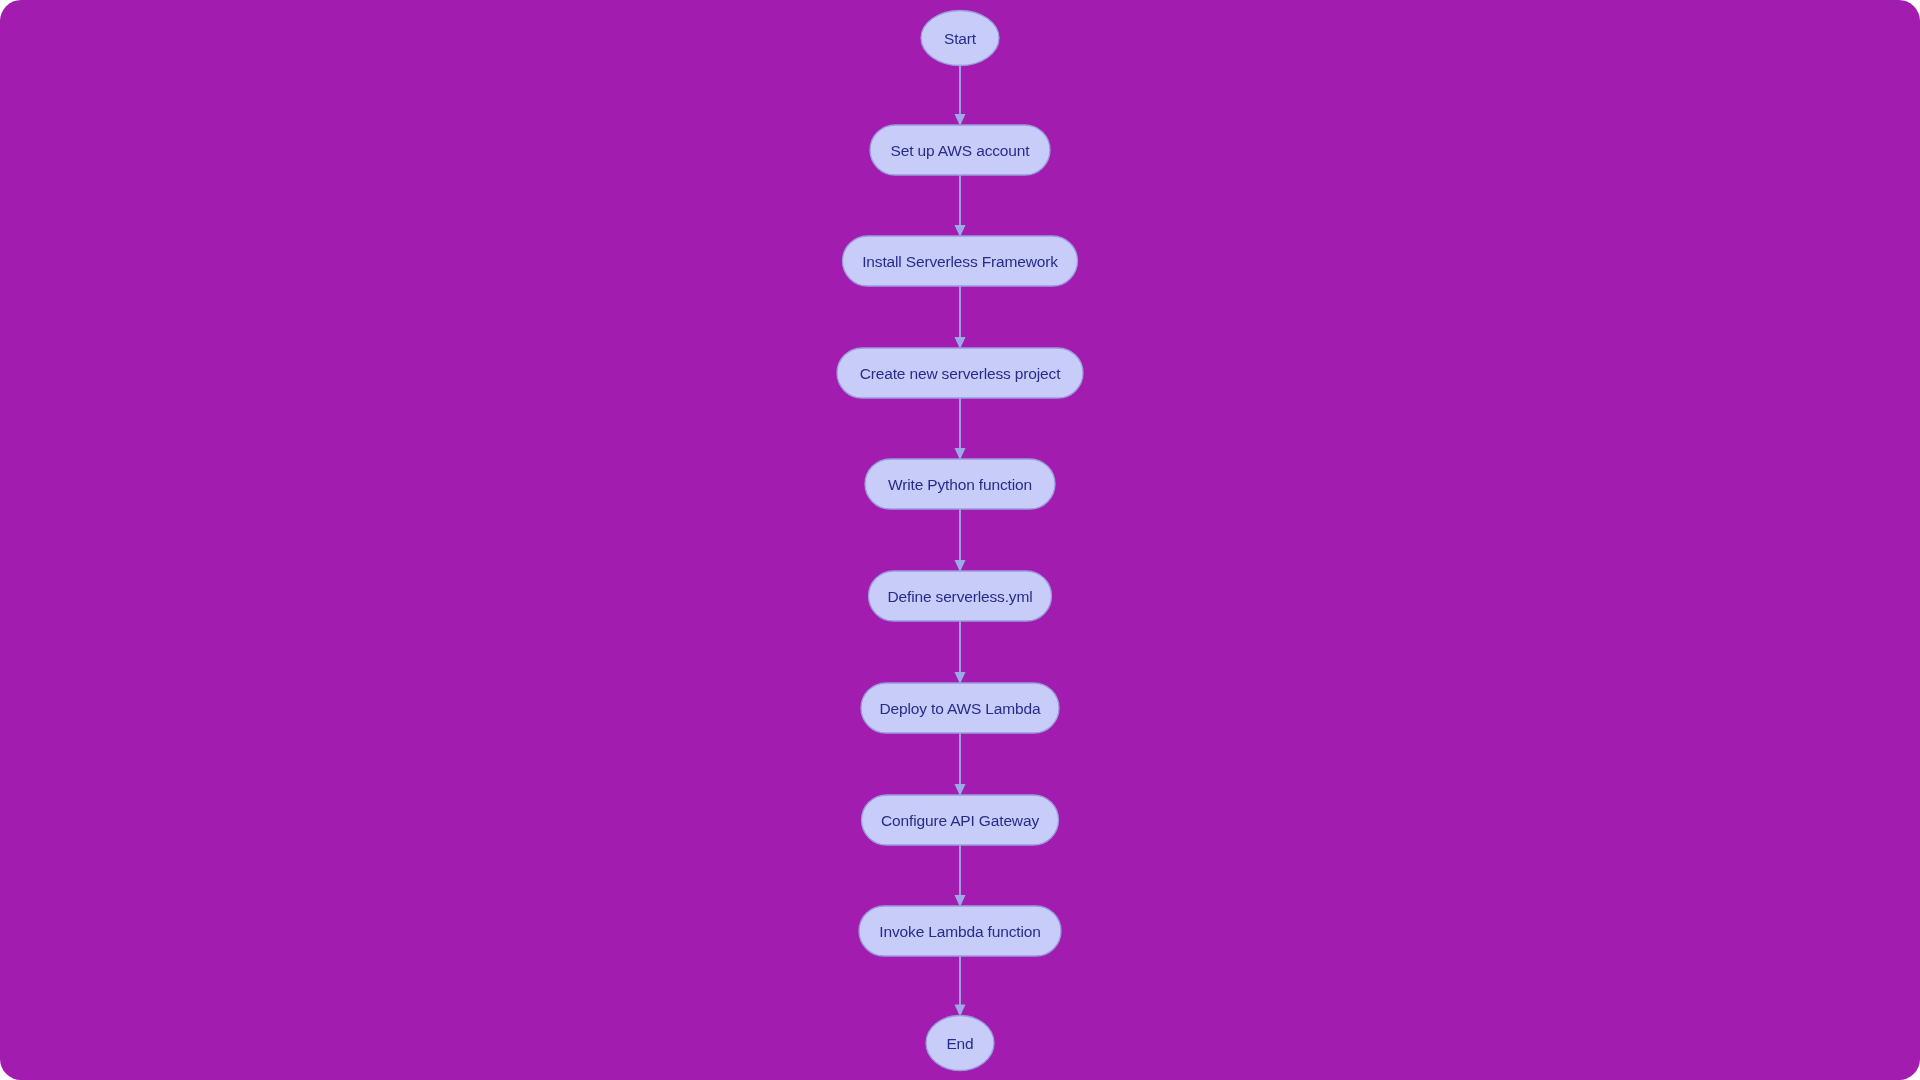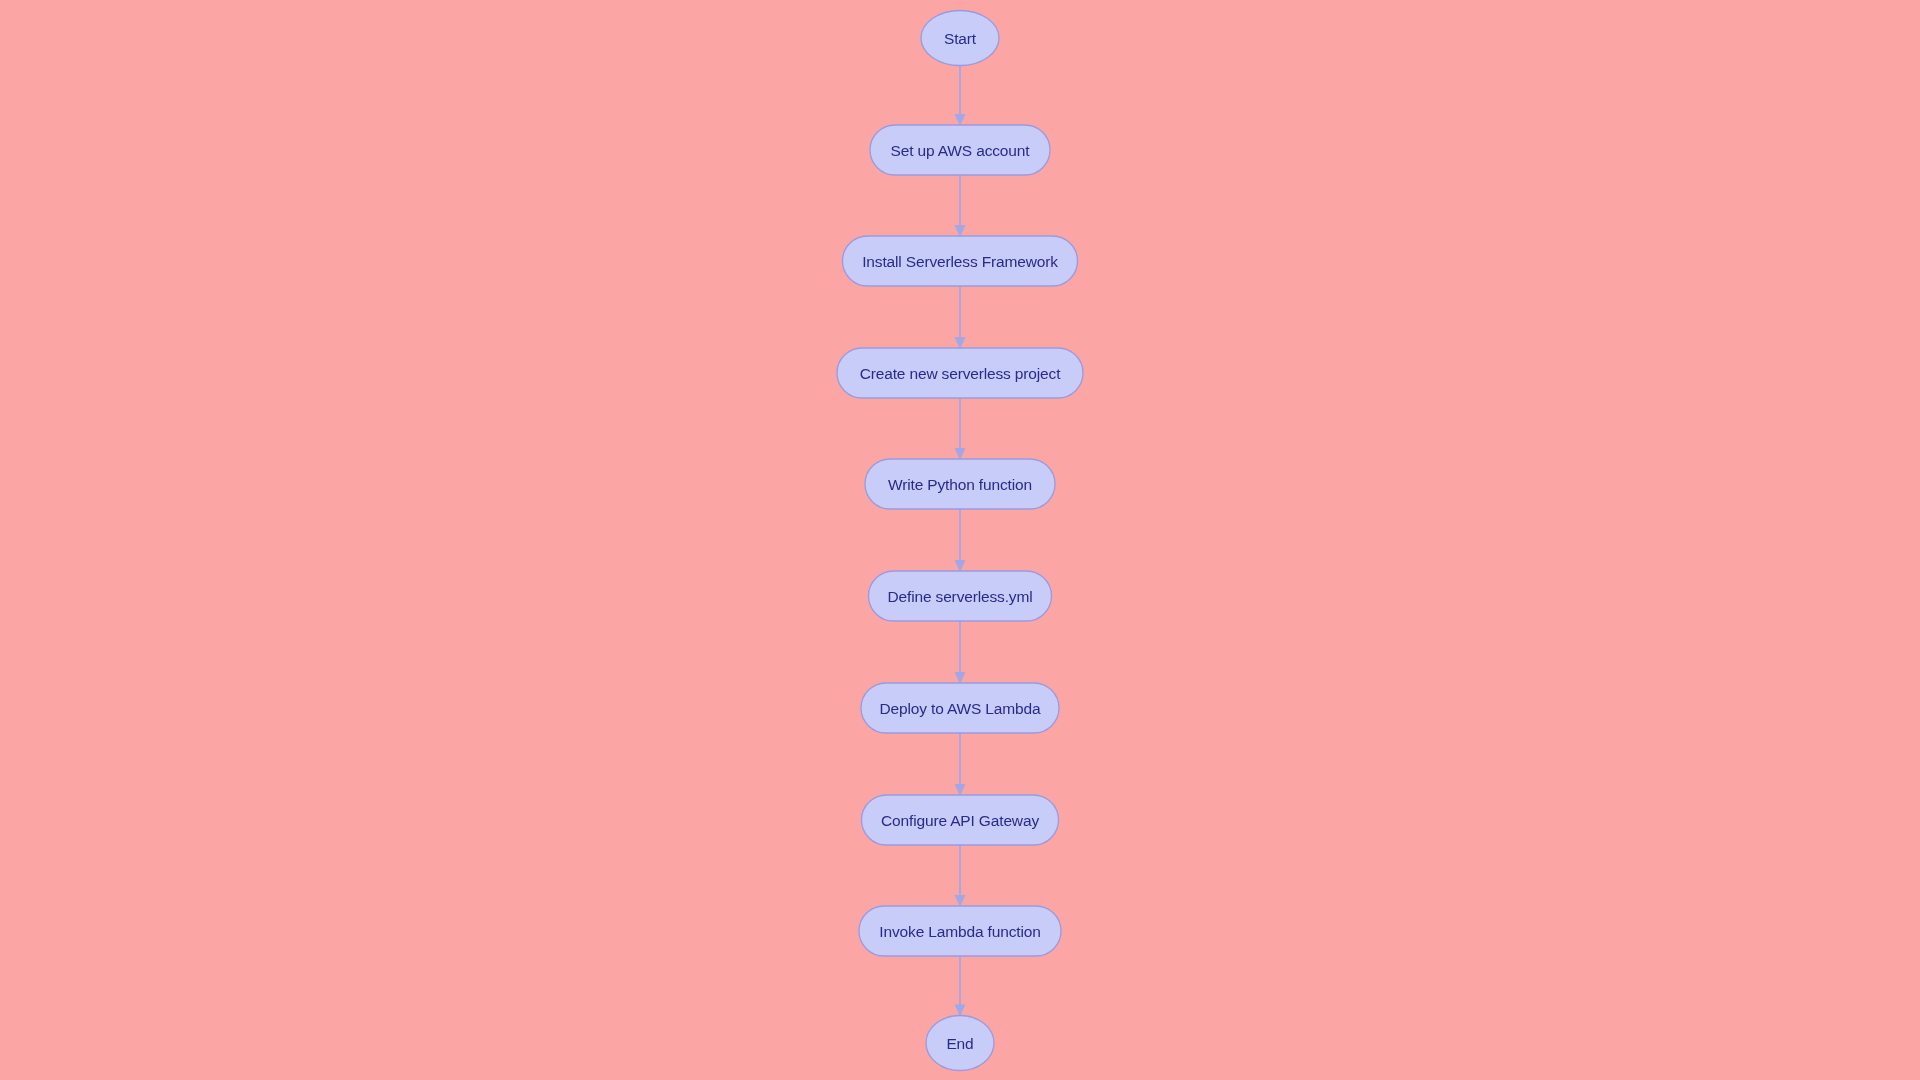--- a/index.html
+++ b/index.html
@@ -41,21 +41,21 @@
     fill: none;
     stroke-width: 1.8px;
   }
   .edge-head {
     stroke: none;
   }
 </style>
 </head>
 <body>
 
-<div id="flow-root" style="background: #fca5a5;">
+<div id="flow-root" style="background: #a21caf; border-radius: 21px;">
   <svg id="flow-svg" viewBox="0 0 1920 1080" xmlns="http://www.w3.org/2000/svg">
     <g id="edge-layer">
         <g>
           <line x1="960" y1="65.5" x2="960" y2="116" class="edge-line" stroke="#9FA8E8"></line>
           <polygon points="954.5,114 965.5,114 960,126" class="edge-head" fill="#9FA8E8"></polygon>
         </g>
         <g>
           <line x1="960" y1="175" x2="960" y2="227" class="edge-line" stroke="#9FA8E8"></line>
           <polygon points="954.5,225 965.5,225 960,237" class="edge-head" fill="#9FA8E8"></polygon>
         </g>

